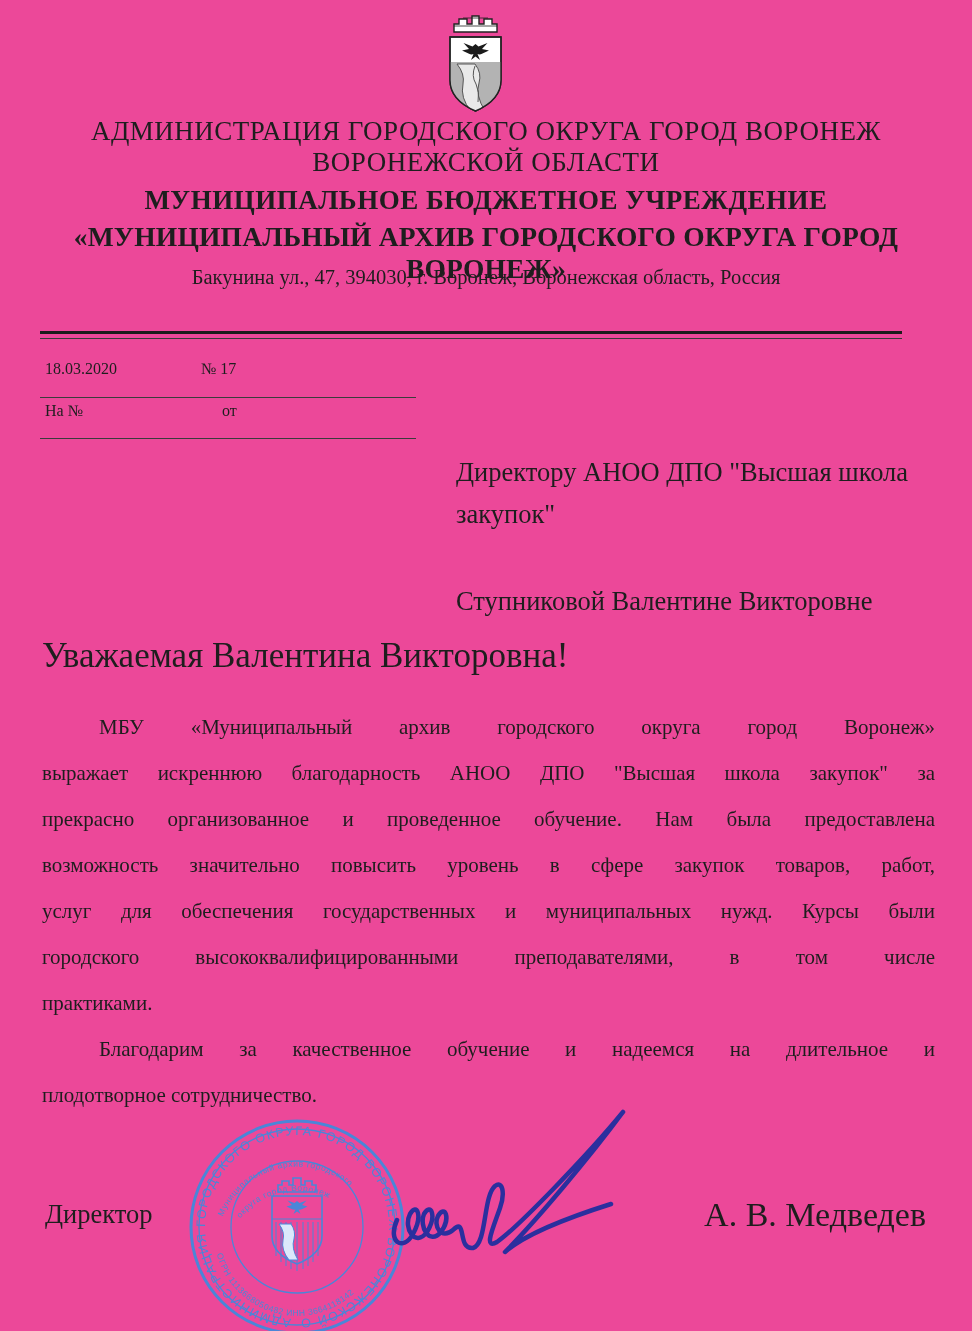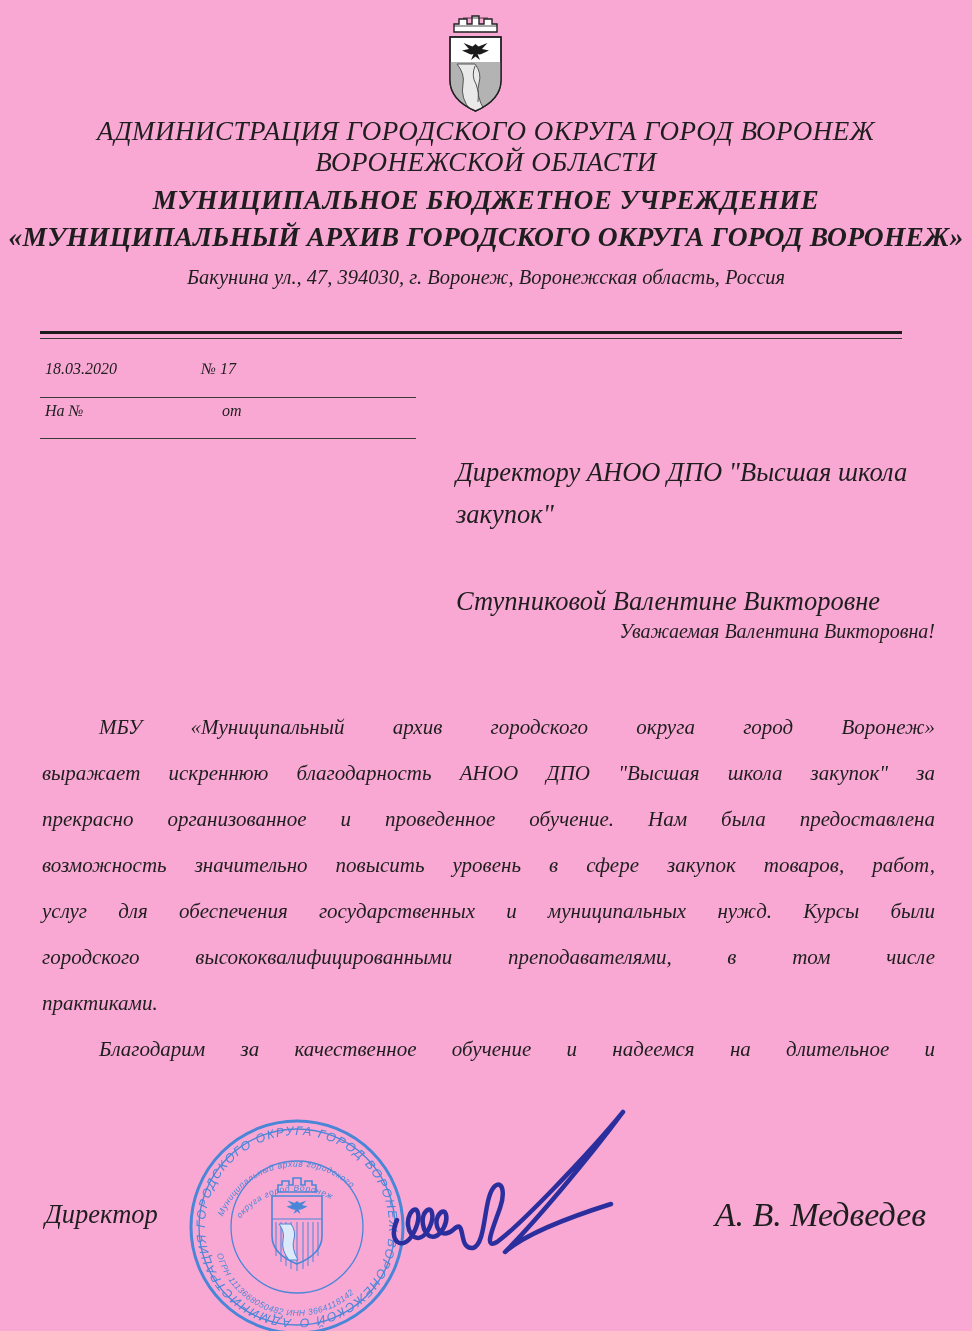--- a/index.html
+++ b/index.html
@@ -4,21 +4,21 @@
 <style>
   html,body{margin:0;padding:0;}
   body{
     width:972px;height:1331px;
     background:#ffffff;
     font-family:"Liberation Serif","DejaVu Serif",serif;
     color:#1e1e1e;
     position:relative;
     overflow:hidden;
   }
-  #page{position:absolute;inset:0;background:#f9a8d4;font-style:italic;}
+  #page{position:absolute;inset:0;background:#ec4899;}
 
   
   .emblem{position:absolute;left:423px;top:8px;width:105px;height:110px;}
   .org{position:absolute;left:0;top:116px;width:972px;text-align:center;line-height:1.15;}
   .org .l1,.org .l2{font-size:27px;letter-spacing:.5px;}
   .org .l3{font-size:27px;font-weight:bold;margin-top:7px;letter-spacing:.5px;}
   .org .l4{font-size:27.5px;font-weight:bold;margin-top:5px;letter-spacing:.2px;}
   .addr{position:absolute;left:0;top:264px;width:972px;text-align:center;font-size:20.5px;line-height:1.28;}
 
   
@@ -31,21 +31,21 @@
   #ul1{top:397px;}
   #ul2{top:438px;}
   #req-row2{left:45px;top:402px;}
   #req-ot{position:absolute;left:177px;top:0;}
 
   
   .recipient{position:absolute;left:456px;top:451px;width:470px;font-size:26.5px;line-height:42px;}
   .recipient .name{margin-top:45px;}
 
   
-  .salutation{position:absolute;left:42px;top:620px;width:893px;text-align:right;font-size:20px;}
+  .salutation{position:absolute;left:42px;top:636px;width:893px;text-align:left;font-size:35px;}
   .body-text{position:absolute;left:42px;top:704px;width:893px;font-size:21px;}
   .bline{height:46px;line-height:46px;text-align:justify;text-align-last:justify;white-space:nowrap;}
   .bline.first{text-indent:57px;}
   .bline.last{text-align-last:left;white-space:normal;}
 
   
   .sig-title{position:absolute;left:45px;top:1199px;font-size:26.5px;}
   .sig-name{position:absolute;right:46px;top:1196px;font-size:34px;}
   .stamp{position:absolute;left:186px;top:1116px;width:222px;height:215px;}
   .autograph{position:absolute;left:383px;top:1100px;width:250px;height:170px;}
@@ -114,20 +114,21 @@
 
   <div class="body-text">
     <div class="bline first">МБУ «Муниципальный архив городского округа город Воронеж»</div>
     <div class="bline">выражает искреннюю благодарность АНОО ДПО "Высшая школа закупок" за</div>
     <div class="bline">прекрасно организованное и проведенное обучение. Нам была предоставлена</div>
     <div class="bline">возможность значительно повысить уровень в сфере закупок товаров, работ,</div>
     <div class="bline">услуг для обеспечения государственных и муниципальных нужд. Курсы были</div>
     <div class="bline">городского высококвалифицированными преподавателями, в том числе</div>
     <div class="bline last">практиками.</div>
     <div class="bline first">Благодарим за качественное обучение и надеемся на длительное и</div>
+    <div class="bline last">плодотворное сотрудничество.</div>
   </div>
 
   <div class="sig-title">Директор</div>
   <div class="sig-name">А. В. Медведев</div>
 
   <div class="stamp">
     <svg viewBox="0 0 222 222" width="222" height="222">
       <g fill="none" stroke="#4a86d8">
         <circle cx="111" cy="111" r="106" stroke-width="3"></circle>
         <circle cx="111" cy="111" r="98" stroke-width="1.3"></circle>

